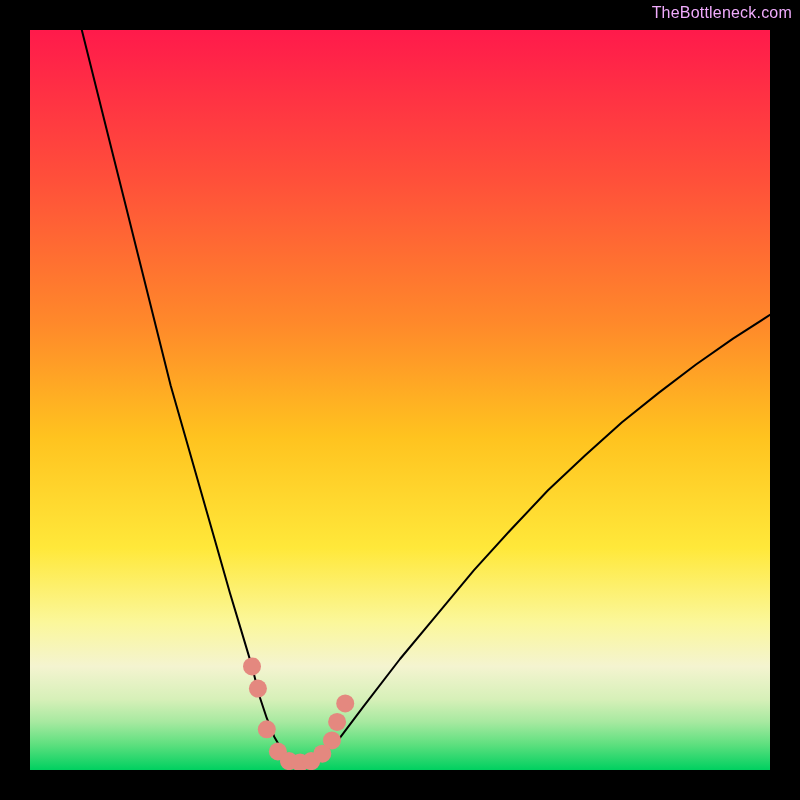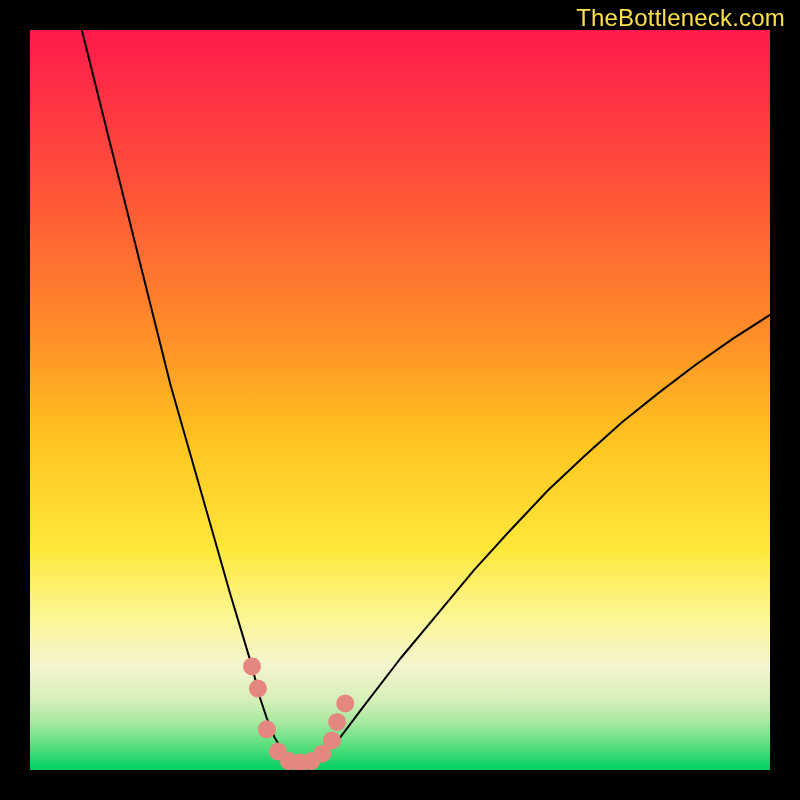--- a/index.html
+++ b/index.html
@@ -19,23 +19,23 @@
   .plot-area {
     position: absolute;
     left: 30px;
     top: 30px;
     width: 740px;
     height: 740px;
   }
   .watermark {
     position: absolute;
     top: 4px;
-    right: 15px;
-    color: #fde047;
-    font-size: 24px;
+    right: 8px;
+    color: #f0abfc;
+    font-size: 16px;
     font-weight: 500;
     letter-spacing: 0.2px;
     user-select: none;
   }
   svg { display: block; }
 </style>
 </head>
 <body>
 
 <div class="frame">

